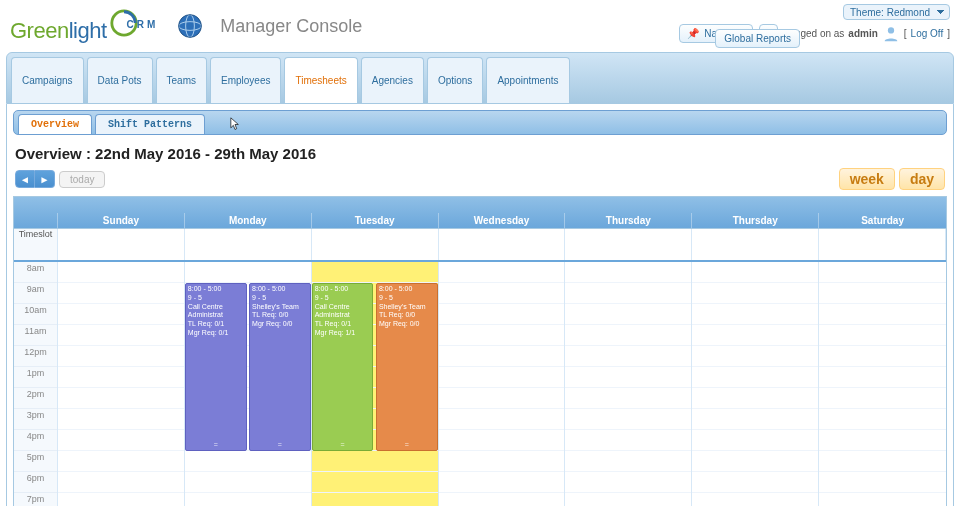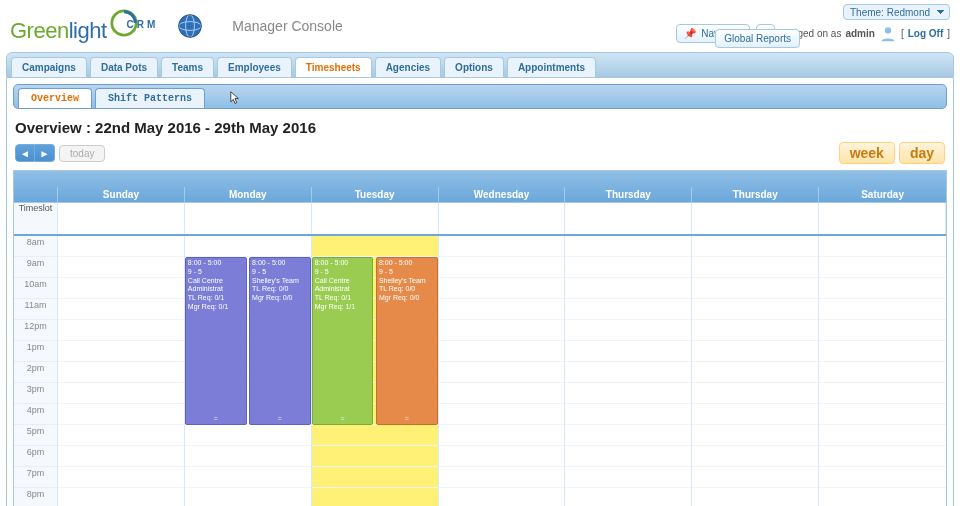--- a/index.html
+++ b/index.html
@@ -38,63 +38,63 @@
     letter-spacing: 3px;
     font-weight: 700;
     margin-left: -22px;
     margin-top: -4px;
   }
   .globe {
     width: 28px; height: 28px; margin-left: 8px;
   }
   .page-title {
     color: #888;
-    font-size: 14px;
+    font-size: 18px;
     font-weight: 400;
-    margin-left: 18px;
+    margin-left: 6px;
   }
   .header-spacer { flex: 1; }
   .header-right { display:flex; flex-direction:column; align-items:flex-end; gap:4px; }
   .theme-select {
     border: 1px solid #a6c9e2; background:#eaf3fb; color:#2e6e9e;
     font-size: 10px; padding:1px 18px 1px 6px; border-radius:4px; height:16px;
     appearance:none; background-image: linear-gradient(45deg, transparent 50%, #2e6e9e 50%), linear-gradient(-45deg, transparent 50%, #2e6e9e 50%);
     background-position: right 8px center, right 4px center;
     background-size: 4px 4px, 4px 4px;
     background-repeat: no-repeat;
   }
   .hdr-row2 { display:flex; align-items:center; gap:6px; }
   .btn-small {
     border:1px solid #a6c9e2; background:linear-gradient(#fdfefe,#e4f1fb);
     color:#2e6e9e; font-size:10px; padding:3px 8px; border-radius:4px; cursor:pointer;
     display:inline-flex; align-items:center; gap:4px;
   }
   .btn-small.drop {padding-right:4px;}
   .login-info { color:#555; font-size:10px; display:flex; align-items:center; gap:4px;}
-  .login-info a { color:#2e6e9e; text-decoration:none;font-weight:bold;}
+  .login-info a { color:#2e6e9e; text-decoration:none;}
   .person-icon { width:18px; height:18px; }
   
   .tabs-bar {
     margin: 2px 6px 0 6px;
     background: linear-gradient(#d0e5f5,#a6c9e2);
     border-radius: 6px 6px 0 0;
     display:flex;
     padding: 4px 4px 0 4px;
     gap:3px;
     border:1px solid #a6c9e2;
   }
   .tabs-bar .tab {
     background:#eaf3fb;
     border:1px solid #a6c9e2;
     border-bottom:none;
-    padding:4px 10px;
+    padding:17px 10px;
     border-radius:4px 4px 0 0;
     color:#2e6e9e;
     font-size:10px;
-    font-weight:700;
+    font-weight:400;
     cursor:pointer;
   }
   .tabs-bar .tab.active {
     background:#fff;
     color:#e17009;
   }
   
   .content {
     border:1px solid #a6c9e2;
     border-top:none;

